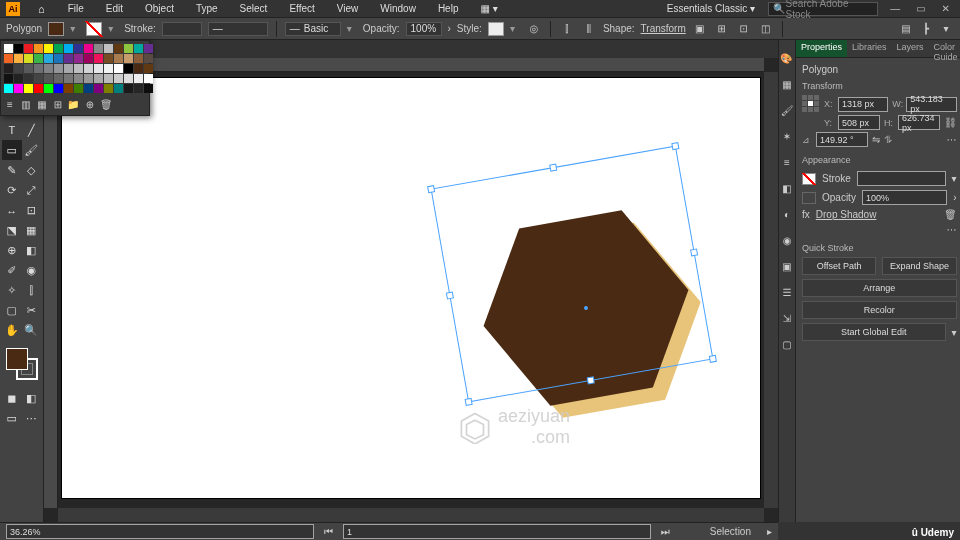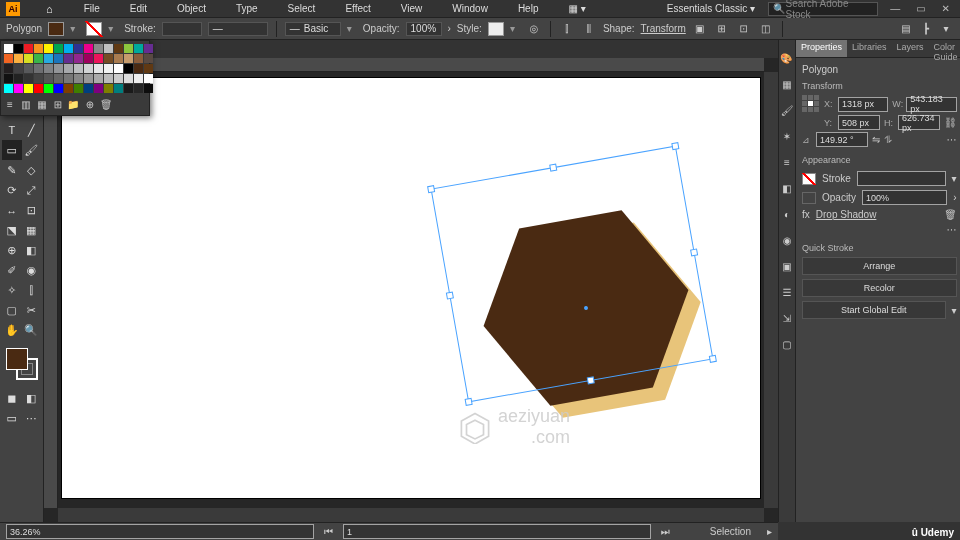--- a/index.html
+++ b/index.html
@@ -1,17 +1,17 @@
 <!DOCTYPE html>
 <html><head>
 <meta charset="utf-8">
 <style>
 * { margin:0; padding:0; box-sizing:border-box; font-family:"Segoe UI",Arial,sans-serif; font-size:10px; user-select:none; }
 body { width:960px; height:540px; background:#333333; overflow:hidden; position:relative; color:#d0d0d0; }
-.topbar { height:18px; background:#333; display:flex; align-items:center; padding:0 6px; gap:20px; border-bottom:1px solid #222; }
+.topbar { height:18px; background:#333; display:flex; align-items:center; padding:0 6px; gap:12px; border-bottom:1px solid #222; }
 .topbar .ai-logo { width:14px; height:14px; background:#ff9a00; color:#330000; font-weight:bold; display:flex; align-items:center; justify-content:center; font-size:9px; }
 .topbar .home { color:#eee; font-size:11px; padding:0 6px; }
 .topbar .menu-item { color:#ddd; padding:0 5px; cursor:pointer; }
 .topbar .right { margin-left:auto; display:flex; align-items:center; gap:8px; }
 .search-box { background:#222; border:1px solid #555; height:14px; width:110px; display:flex; align-items:center; padding:0 4px; color:#888; }
 .win-btn { color:#bbb; padding:0 4px; cursor:pointer; }
 .controlbar { height:22px; background:#434343; border-bottom:1px solid #222; display:flex; align-items:center; padding:0 6px; gap:6px; }
 .ctrl-label { color:#ccc; }
 .ctrl-swatch { width:16px; height:14px; border:1px solid #999; }
 .ctrl-drop { width:10px; color:#999; }
@@ -36,21 +36,21 @@
 .fill-stroke { margin-top:8px; width:40px; height:36px; position:relative; }
 .fs-fill { position:absolute; top:0; left:4px; width:22px; height:22px; background:#4a2a12; border:1px solid #fff; }
 .fs-stroke { position:absolute; top:10px; left:14px; width:22px; height:22px; background:#434343; border:2px solid #fff; }
 .fs-stroke::after { content:""; position:absolute; inset:3px; background:#434343; border:1px solid #888; }
 .rpanel { position:absolute; top:40px; right:0; width:182px; bottom:18px; background:#434343; border-left:1px solid #222; display:flex; }
 .rpanel .dock { width:24px; background:#3a3a3a; border-right:1px solid #222; display:flex; flex-direction:column; align-items:center; gap:10px; padding-top:10px; }
 .dock-icon { width:16px; height:16px; color:#ccc; display:flex; align-items:center; justify-content:center; }
 .rpanel .content { flex:1; display:flex; flex-direction:column; }
 .panel-tabs { display:flex; background:#383838; border-bottom:1px solid #222; height:18px; }
 .panel-tab { padding:2px 5px; color:#aaa; font-size:9px; cursor:pointer; }
-.panel-tab.active { background:#737373; color:#fff; }
+.panel-tab.active { background:#14532d; color:#fff; }
 .panel-body { padding:6px; color:#ccc; }
 .section-title { color:#bbb; font-size:9px; margin:4px 0; }
 .prop-row { display:flex; align-items:center; gap:4px; margin:2px 0; }
 .prop-field { background:#333; border:1px solid #a3a3a3; height:15px; padding:0 3px; flex:1; display:flex; align-items:center; color:#ddd; font-size:9px; }
 .prop-label { width:10px; color:#aaa; font-size:9px; }
 .appearance-row { display:flex; align-items:center; gap:6px; padding:2px 0; }
 .app-swatch { width:14px; height:12px; border:1px solid #888; }
 .btn { background:#383838; border:1px solid #555; color:#ddd; padding:3px 4px; text-align:center; cursor:pointer; font-size:9px; flex:1; }
 .btn-row { display:flex; gap:6px; margin:4px 0; }
 .statusbar { position:absolute; bottom:0; left:0; right:182px; height:18px; background:#434343; border-top:1px solid #222; display:flex; align-items:center; padding:0 6px; gap:10px; color:#ccc; }
@@ -419,20 +419,24 @@
       </div>
       <div class="appearance-row">
         <span>fx</span>
         <span style="text-decoration:underline">Drop Shadow</span>
         <span style="margin-left:auto">🗑</span>
       </div>
       <div style="text-align:right;margin-top:2px"><span>⋯</span></div>
 
       <div class="section-title" style="margin-top:8px">Quick Stroke</div>
       <div class="btn-row">
+        <div class="btn">Offset Path</div>
+        <div class="btn">Expand Shape</div>
+      </div>
+      <div class="btn-row">
         <div class="btn">Arrange</div>
       </div>
       <div class="btn-row">
           <div class="btn">Recolor</div>
         </div>
       <div class="btn-row">
           <div class="btn">Start Global Edit</div>
           <span style="align-self:center">▾</span>
         </div>
     </div>

